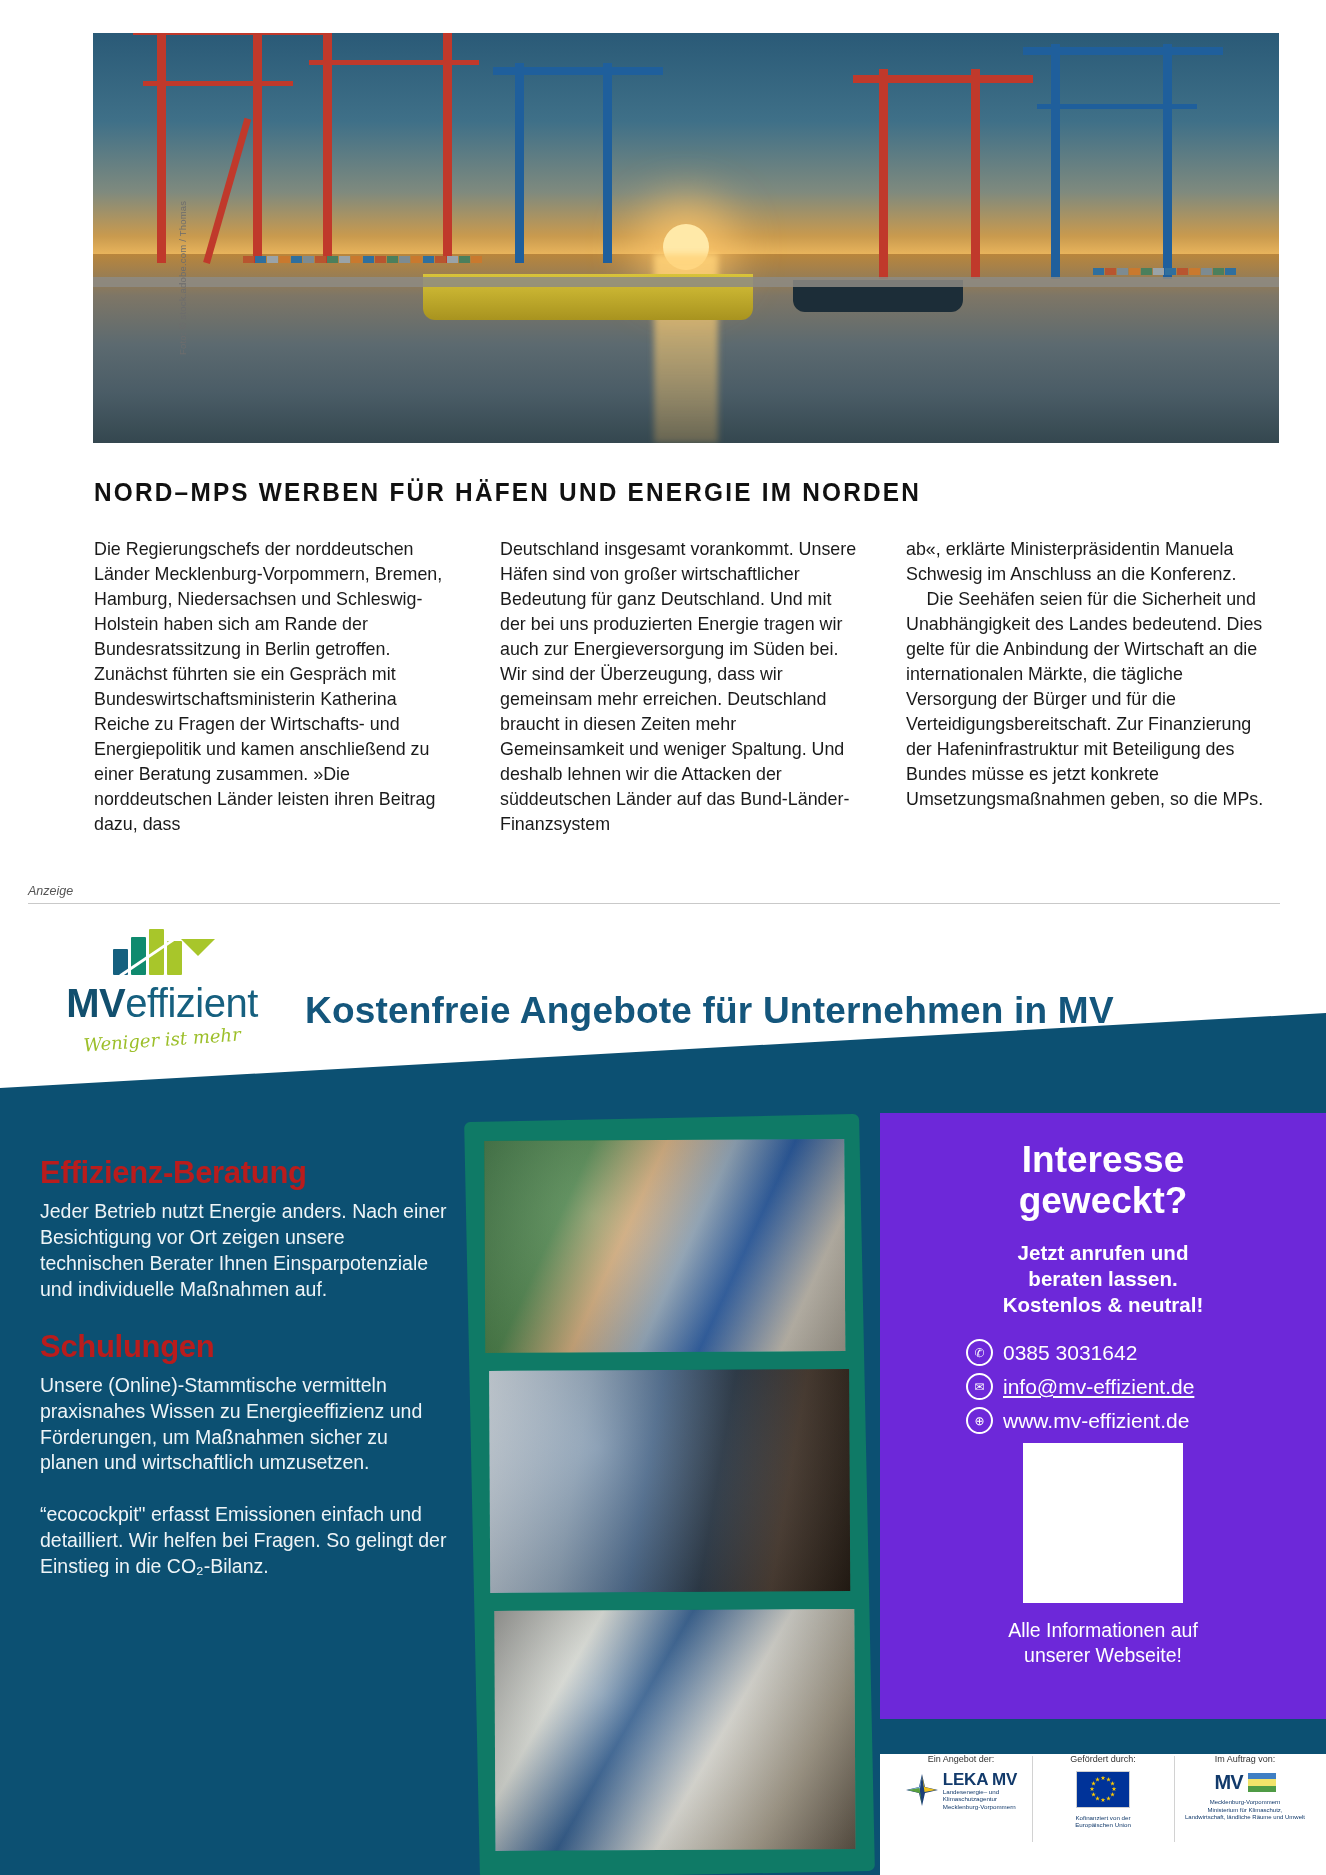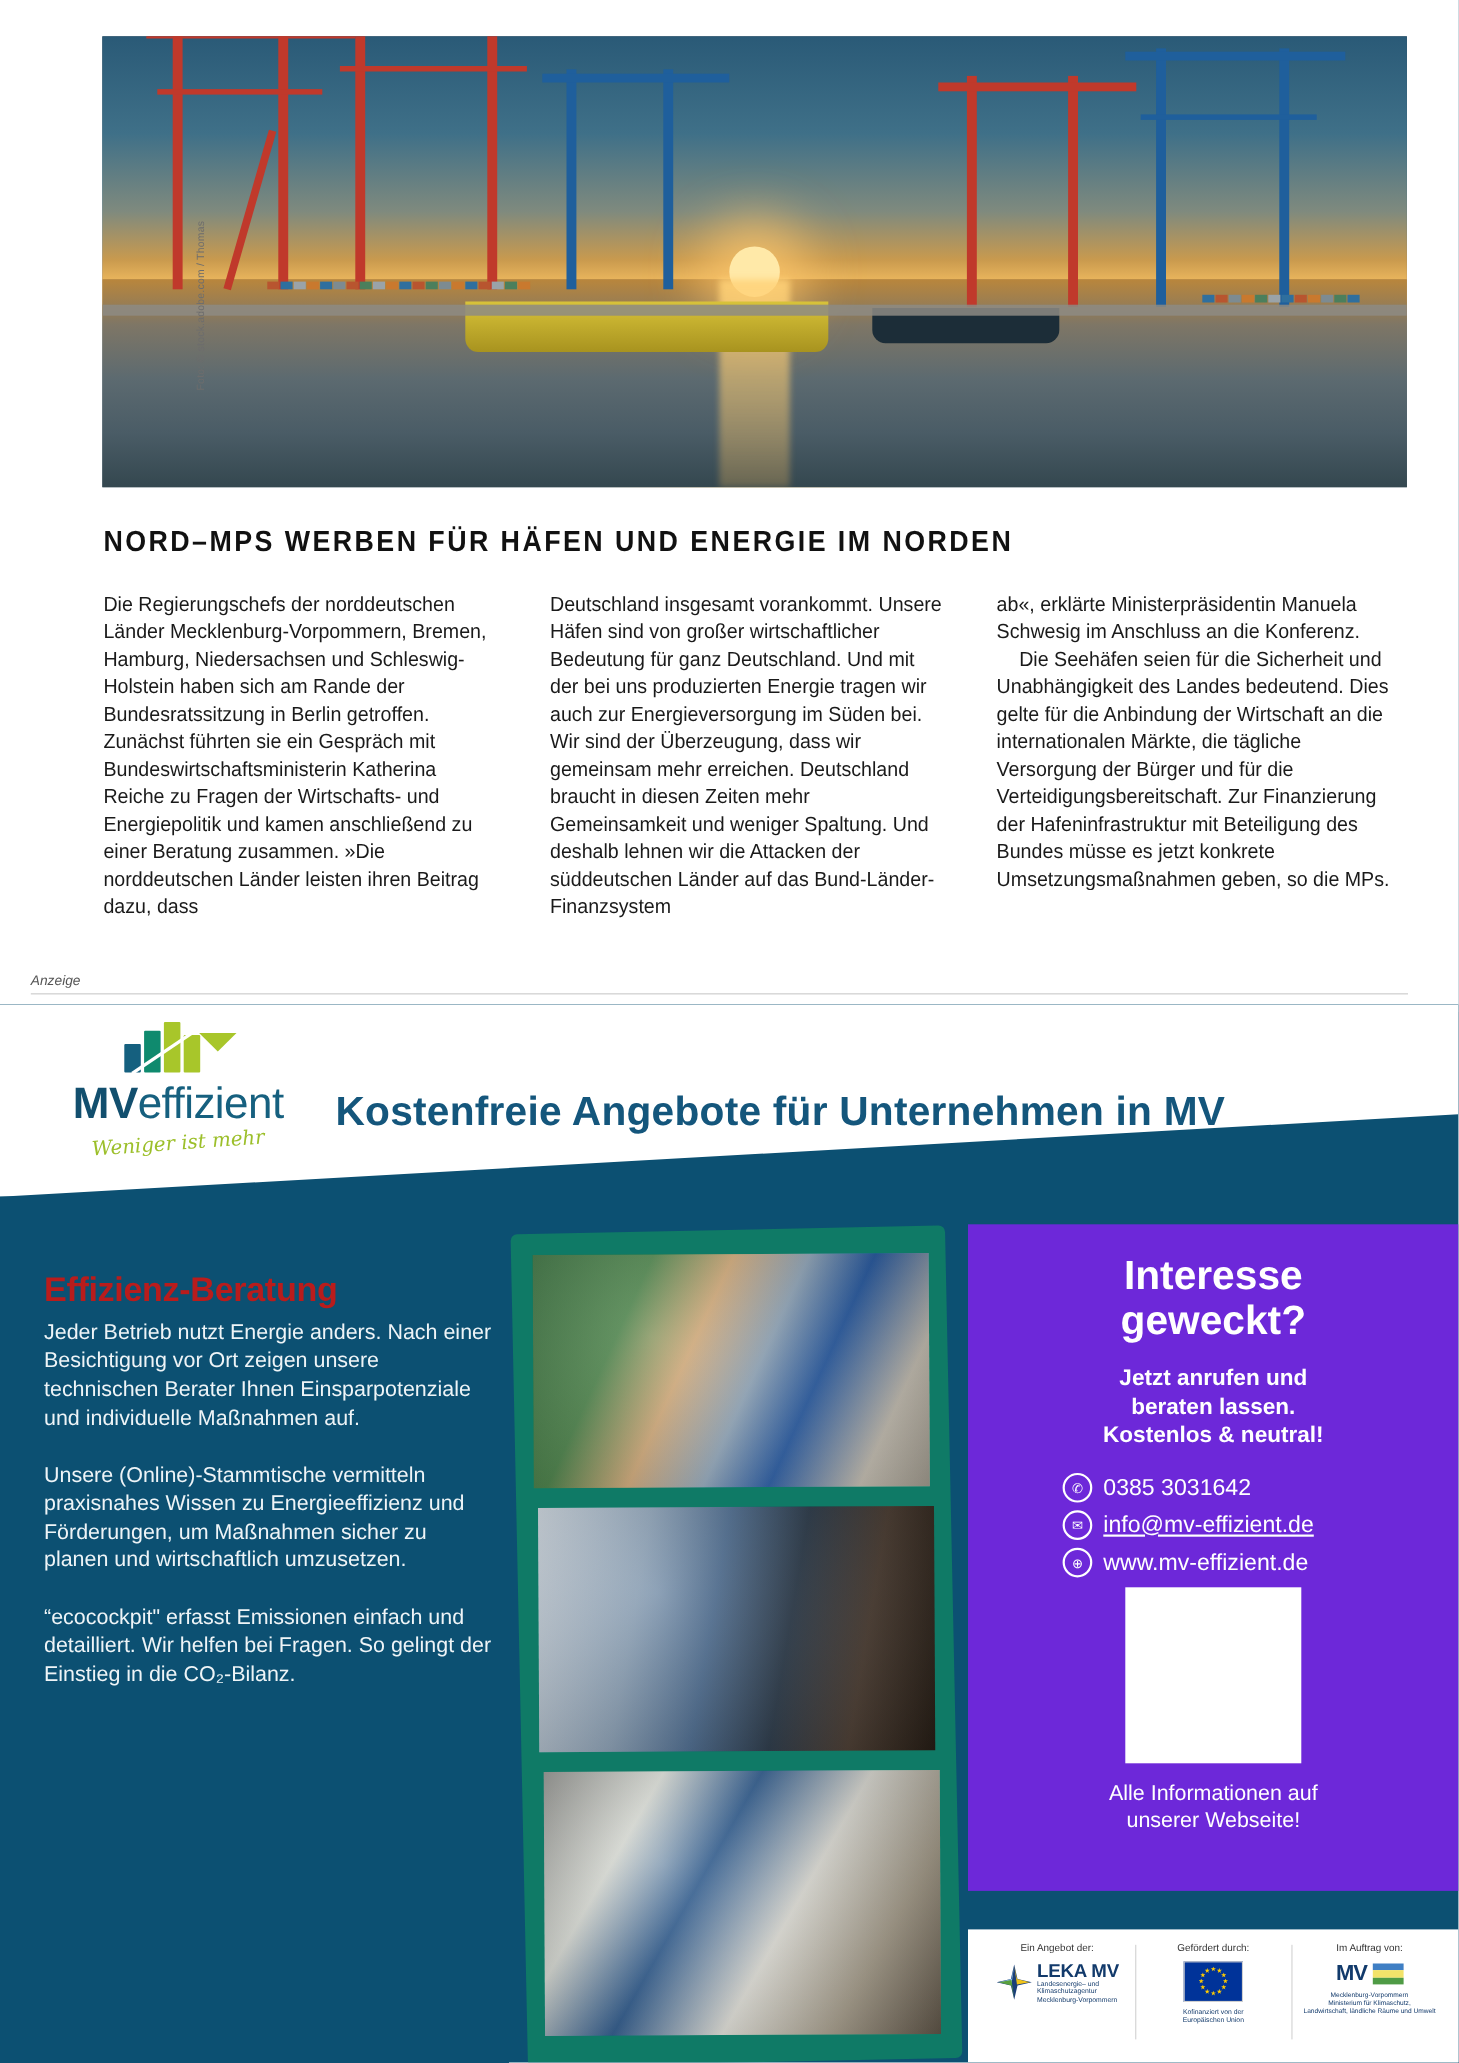--- a/index.html
+++ b/index.html
@@ -127,21 +127,21 @@
   .qr{position:absolute;left:50%;top:330px;transform:translateX(-50%);width:160px;height:160px;background:#fff;padding:0;}
   .qr canvas,.qr .qrgrid{display:block;width:160px;height:160px;}
   .qrgrid{display:grid;grid-template-columns:repeat(25,1fr);grid-template-rows:repeat(25,1fr);}
   .qrgrid i{display:block;background:#a5bf22;}
   .qrgrid i.on{background:#1a1a1a;}
 
   .green-note{position:absolute;left:0;top:505px;width:100%;text-align:center;
     font-size:19.5px;line-height:1.3;color:#ffffff;font-weight:300;}
 
   .partners{position:absolute;left:880px;top:1754px;width:446px;height:121px;background:#ffffff;
-    display:flex;align-items:flex-start;box-sizing:border-box;padding:12px 10px 0;}
+    display:flex;align-items:flex-start;box-sizing:border-box;padding:0 10px 0;}
   .pcol{flex:1;text-align:center;position:relative;padding:0 6px;}
   .pcol + .pcol:before{content:"";position:absolute;left:0;top:2px;width:1px;height:86px;background:#d2d2d2;}
   .plabel{font-size:9px;color:#333;margin-bottom:7px;white-space:nowrap;}
   .leka{display:flex;align-items:center;justify-content:center;gap:4px;}
   .leka-star{width:34px;height:34px;position:relative;}
   .leka-txt{text-align:left;}
   .leka-txt b{display:block;font-size:17px;color:#123a6b;letter-spacing:-.2px;line-height:1;}
   .leka-txt span{display:block;font-size:6.2px;color:#123a6b;line-height:1.18;}
   .euflag{width:52px;height:35px;background:#003399;margin:0 auto;position:relative;border:1px solid #d0d0d0;}
   .eustar{position:absolute;width:5px;height:5px;background:#ffcc00;
@@ -284,20 +284,21 @@
   </div>
 
   <div class="ad-title">Kostenfreie Angebote für Unternehmen in MV</div>
 
   <div class="ad-left">
     <div class="ad-block">
       <h3>Effizienz-Beratung</h3>
       <p>Jeder Betrieb nutzt Energie anders. Nach einer Besichtigung vor Ort zeigen unsere technischen Berater Ihnen Einsparpotenziale und individuelle Maßnahmen auf.</p>
     </div>
     <div class="ad-block">
+      <h3>Schulungen</h3>
       <p>Unsere (Online)-Stammtische vermitteln praxisnahes Wissen zu Energieeffizienz und Förderungen, um Maßnahmen sicher zu planen und wirtschaftlich umzusetzen.</p>
     </div>
     <div class="ad-block">
       <p>“ecocockpit" erfasst Emissionen einfach und detailliert. Wir helfen bei Fragen. So gelingt der Einstieg in die CO₂-Bilanz.</p>
     </div>
   </div>
 
   <div class="photos">
     <div class="ph ph1">
         <div class="ph-shade"></div>

